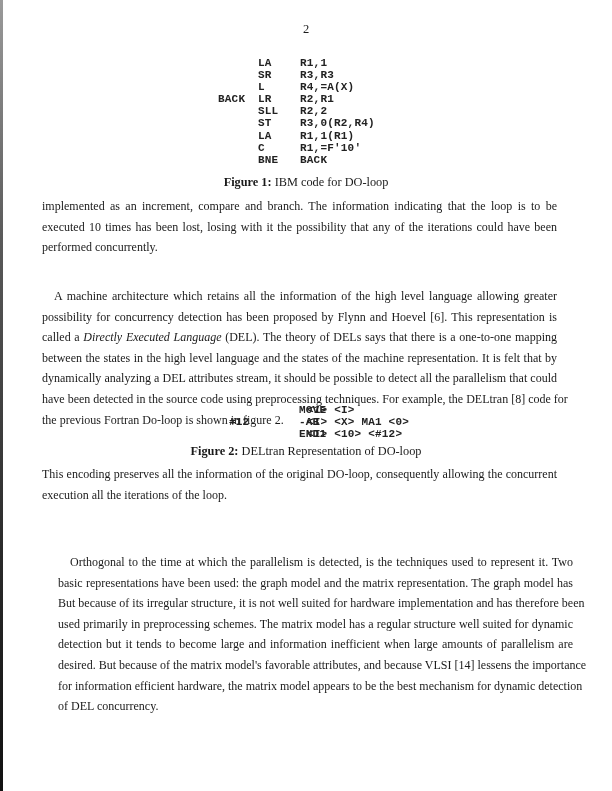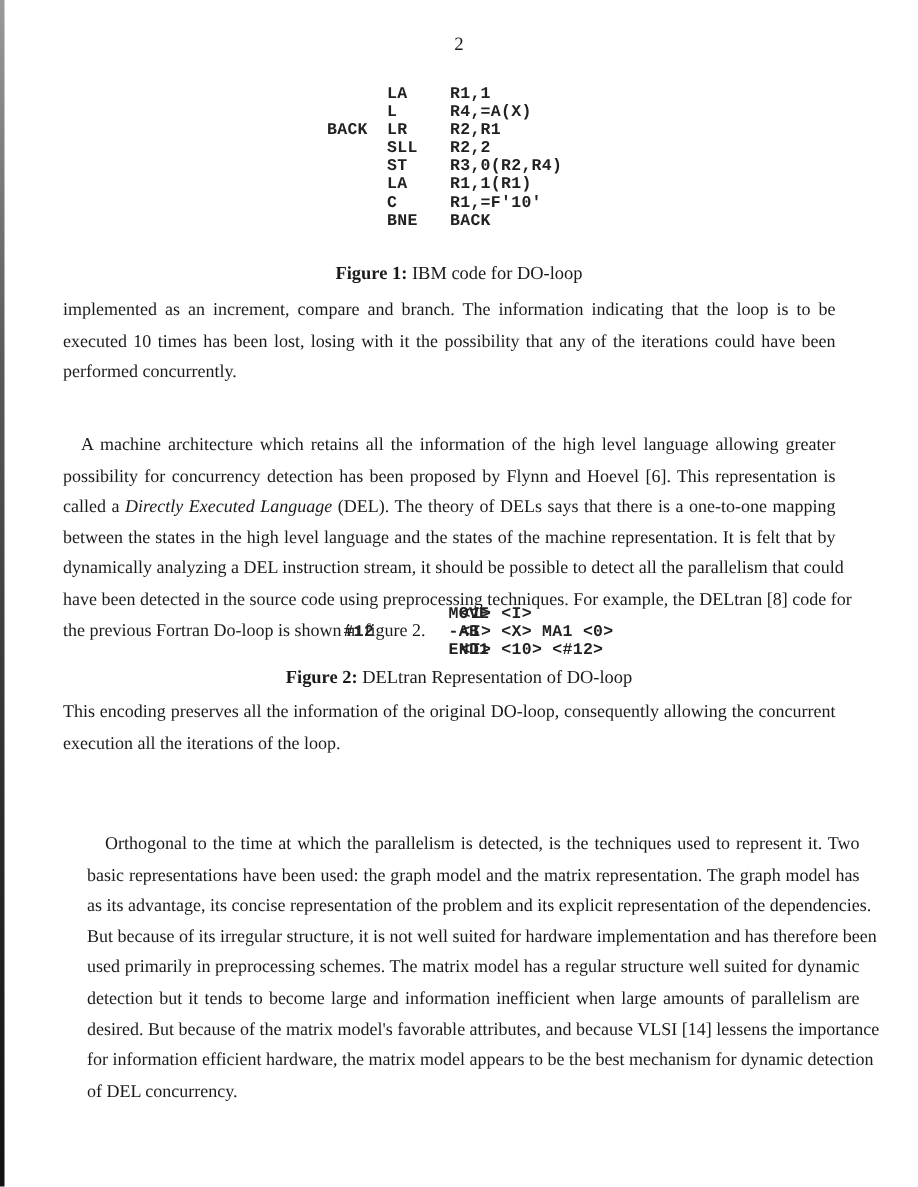--- a/index.html
+++ b/index.html
@@ -50,20 +50,21 @@
 </style>
 </head>
 <body>
 
 <div class="scan-edge"></div>
 
 <div class="page-number">2</div>
 
 <div class="code code-block fig1">
   <div class="code-row"><span class="lbl"></span><span class="op">LA</span><span class="arg">R1,1</span></div>
+  <div class="code-row"><span class="lbl"></span><span class="op">SR</span><span class="arg">R3,R3</span></div>
   <div class="code-row"><span class="lbl"></span><span class="op">L</span><span class="arg">R4,=A(X)</span></div>
   <div class="code-row"><span class="lbl">BACK</span><span class="op">LR</span><span class="arg">R2,R1</span></div>
   <div class="code-row"><span class="lbl"></span><span class="op">SLL</span><span class="arg">R2,2</span></div>
   <div class="code-row"><span class="lbl"></span><span class="op">ST</span><span class="arg">R3,0(R2,R4)</span></div>
   <div class="code-row"><span class="lbl"></span><span class="op">LA</span><span class="arg">R1,1(R1)</span></div>
   <div class="code-row"><span class="lbl"></span><span class="op">C</span><span class="arg">R1,=F'10'</span></div>
   <div class="code-row"><span class="lbl"></span><span class="op">BNE</span><span class="arg">BACK</span></div>
 </div>
 
 <div class="caption cap1"><b>Figure 1:</b><span> IBM code for DO-loop</span></div>
@@ -72,41 +73,40 @@
   <span class="line">implemented as an increment, compare and branch.  The information indicating that the loop is to be</span>
   <span class="line">executed 10 times has been lost, losing with it the possibility that any of the iterations could have been</span>
   <span class="line last">performed concurrently.</span>
 </div>
 
 <div class="para p2">
   <span class="line indent">A machine architecture which retains all the information of the high level language allowing greater</span>
   <span class="line">possibility for concurrency detection has been proposed by Flynn and Hoevel [6].  This representation is</span>
   <span class="line"><span>called a </span><i>Directly Executed Language</i><span> (DEL).  The theory of DELs says that there is a one-to-one mapping</span></span>
   <span class="line">between the states in the high level language and the states of the machine representation.  It is felt that by</span>
-  <span class="line">dynamically analyzing a DEL instruction stream, it should be possible to detect all the parallelism that could</span>
+  <span class="line">dynamically analyzing a DEL attributes stream, it should be possible to detect all the parallelism that could</span>
   <span class="line">have been detected in the source code using preprocessing techniques.  For example, the DELtran [8] code for</span>
   <span class="line last">the previous Fortran Do-loop is shown in figure 2.</span>
 </div>
 
 <div class="code code-block fig2">
   <div class="code-row"><span class="lbl"></span><span class="op">MOVE</span><span class="arg">&lt;1&gt; &lt;I&gt;</span></div>
   <div class="code-row"><span class="lbl">#12</span><span class="op">-AB</span><span class="arg">&lt;I&gt; &lt;X&gt; MA1 &lt;0&gt;</span></div>
   <div class="code-row"><span class="lbl"></span><span class="op">END1</span><span class="arg">&lt;I&gt; &lt;10&gt; &lt;#12&gt;</span></div>
 </div>
 
 <div class="caption cap2"><b>Figure 2:</b><span> DELtran Representation of DO-loop</span></div>
 
 <div class="para p3">
   <span class="line">This encoding preserves all the information of the original DO-loop, consequently allowing the concurrent</span>
   <span class="line last">execution all the iterations of the loop.</span>
 </div>
 
 <div class="para p4">
   <span class="line indent">Orthogonal to the time at which the parallelism is detected, is the techniques used to represent it.  Two</span>
   <span class="line">basic representations have been used: the graph model and the matrix representation.  The graph model has</span>
-  <span class="line">as its advantage, its concise representation of the problem and its explicit representation of the dependencies.</span>
   <span class="line">But because of its irregular structure, it is not well suited for hardware implementation and has therefore been</span>
   <span class="line">used primarily in preprocessing schemes.  The matrix model has a regular structure well suited for dynamic</span>
   <span class="line">detection but it tends to become large and information inefficient when large amounts of parallelism are</span>
   <span class="line">desired.  But because of the matrix model's favorable attributes, and because VLSI [14] lessens the importance</span>
   <span class="line">for information efficient hardware, the matrix model appears to be the best mechanism for dynamic detection</span>
   <span class="line last">of DEL concurrency.</span>
 </div>
 
 </body></html>

